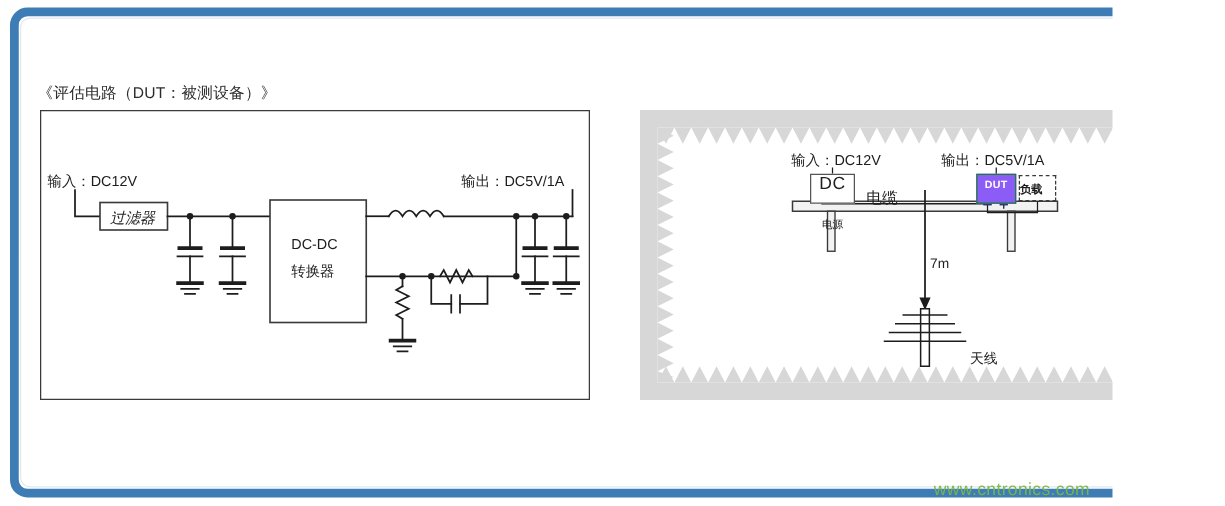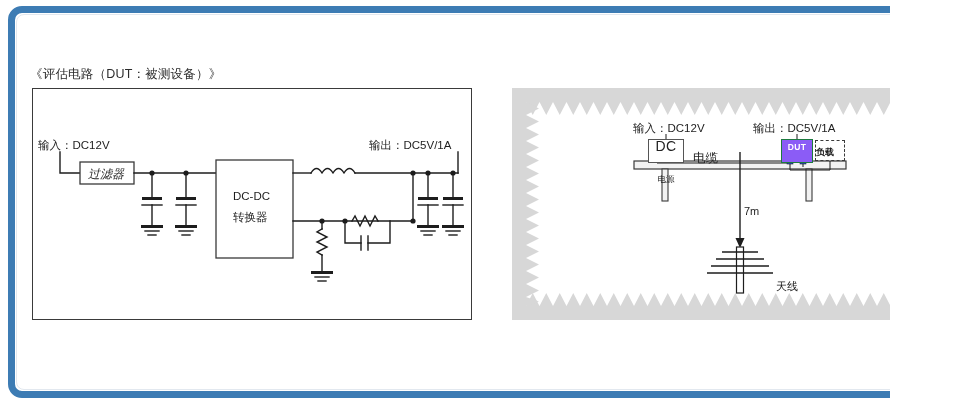--- a/index.html
+++ b/index.html
@@ -312,14 +312,15 @@
   <div class="lbl" style="left:633px; top:121px;">输入：DC12V</div>
 
   <div class="lbl" style="left:753px; top:121px;">输出：DC5V/1A</div>
 
   <div class="lbl" style="left:693px; top:150px; font-size:12.5px;">电缆</div>
 
   <div class="lbl" style="left:744px; top:205px; font-size:11px;">7m</div>
 
   <div class="lbl" style="left:748px; top:279px; font-size:11px;margin-left:28px;">天线</div>
 
+  <div class="watermark">www.cntronics.com</div>
 
 </div>
 
 </body></html>

